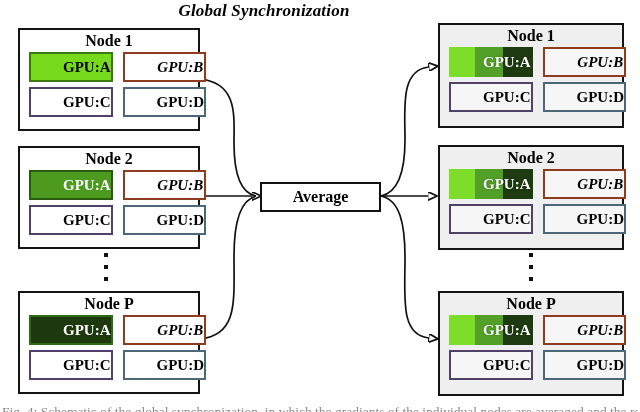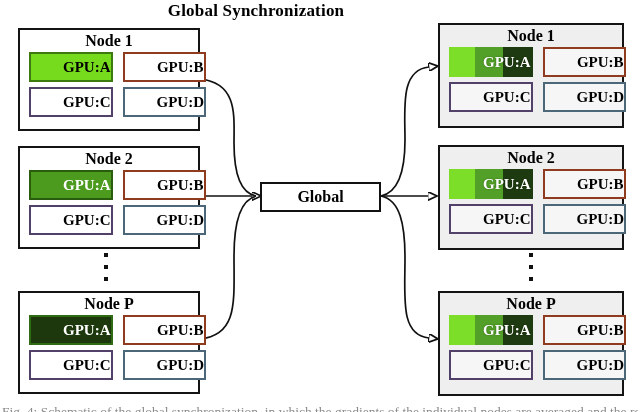--- a/index.html
+++ b/index.html
@@ -1,22 +1,22 @@
 <!DOCTYPE html>
 <html style="--gpu-a-bright: #77DB1D; --gpu-a-bright-border: #3C7A10; --gpu-a-medium: #4C9A1E; --gpu-a-medium-border: #2A5C0D; --gpu-a-dark: #1C380C; --gpu-a-dark-border: #2F6B12; --stripe-light: #7CDE28; --stripe-mid: #52A028; --stripe-dark: #1E3A10; --gpu-b-border: #8E3B20; --gpu-c-border: #514068; --gpu-d-border: #4C6778; --node-border: #141414; --right-node-bg: #EFEFEF; --right-gpu-bg: #F6F6F6; --arrow: #111111;"><head>
 <meta charset="utf-8">
 <style>
   html,body { margin:0; padding:0; background:#fff; }
   .stage {
     position:relative; width:640px; height:412px; background:#ffffff;
     font-family:"Liberation Serif","DejaVu Serif",serif; overflow:hidden;
   }
   .fig-title {
-    position:absolute; top:1px; left:0; width:512px; text-align:center;
-    font-size:17px; font-weight:bold; color:#000; letter-spacing:0.2px;
+    position:absolute; top:1px; left:8px; width:512px; text-align:center;
+    font-size:17px; font-weight:bold; color:#000; letter-spacing:0.2px;font-style:italic;
   }
   svg.arrows { position:absolute; top:0; left:0; z-index:1; }
   svg.arrows path { stroke:var(--arrow); stroke-width:1.7; fill:none; }
 
   .node {
     position:absolute; box-sizing:border-box; width:182px; height:103px;
     border:2px solid var(--node-border); background:#fff; z-index:2;
     display:flex; flex-direction:column;
   }
   .node.right { left:438px; width:186px; height:105px; background:var(--right-node-bg); }
@@ -34,21 +34,21 @@
   .gpu.a-bright { background:var(--gpu-a-bright) !important; border-color:var(--gpu-a-bright-border); color:#000; }
   .gpu.a-medium { background:var(--gpu-a-medium) !important; border-color:var(--gpu-a-medium-border); color:#fff; }
   .gpu.a-dark   { background:var(--gpu-a-dark) !important;   border-color:var(--gpu-a-dark-border);   color:#fff; }
   .gpu.a-striped {
     background:linear-gradient(90deg,
       var(--stripe-light) 0 31%,
       var(--stripe-mid) 31% 64%,
       var(--stripe-dark) 64% 100%) !important;
     border:none; color:#fff; text-shadow:0 0 2px rgba(0,0,0,0.4);
   }
-  .gpu.b { border-color:var(--gpu-b-border); }
+  .gpu.b { border-color:var(--gpu-b-border);font-style:italic; }
   .gpu.c { border-color:var(--gpu-c-border); }
   .gpu.d { border-color:var(--gpu-d-border); }
 
   .avg-box {
     position:absolute; left:260px; top:182px; width:121px; height:30px;
     box-sizing:border-box; border:2px solid #111; background:#fff; z-index:2;
     display:flex; align-items:center; justify-content:center;
     font-weight:bold; font-size:16px; color:#000;
   }
   .dots { position:absolute; z-index:2; display:flex; flex-direction:column; gap:8px; }
@@ -133,21 +133,21 @@
   <div class="node right" style="top:291px;">
     <div class="node-title">Node P</div>
     <div class="gpu-grid">
       <div class="gpu a-striped">GPU:A</div>
       <div class="gpu b">GPU:B</div>
       <div class="gpu c">GPU:C</div>
       <div class="gpu d">GPU:D</div>
     </div>
   </div>
 
-  <div class="avg-box">Global</div>
+  <div class="avg-box">Average</div>
 
   <div class="dots" style="left:104px; top:253px;">
     <span></span>
     <span></span>
     <span></span>
   </div>
   <div class="dots" style="left:529px; top:253px;">
     <span></span>
     <span></span>
     <span></span>

